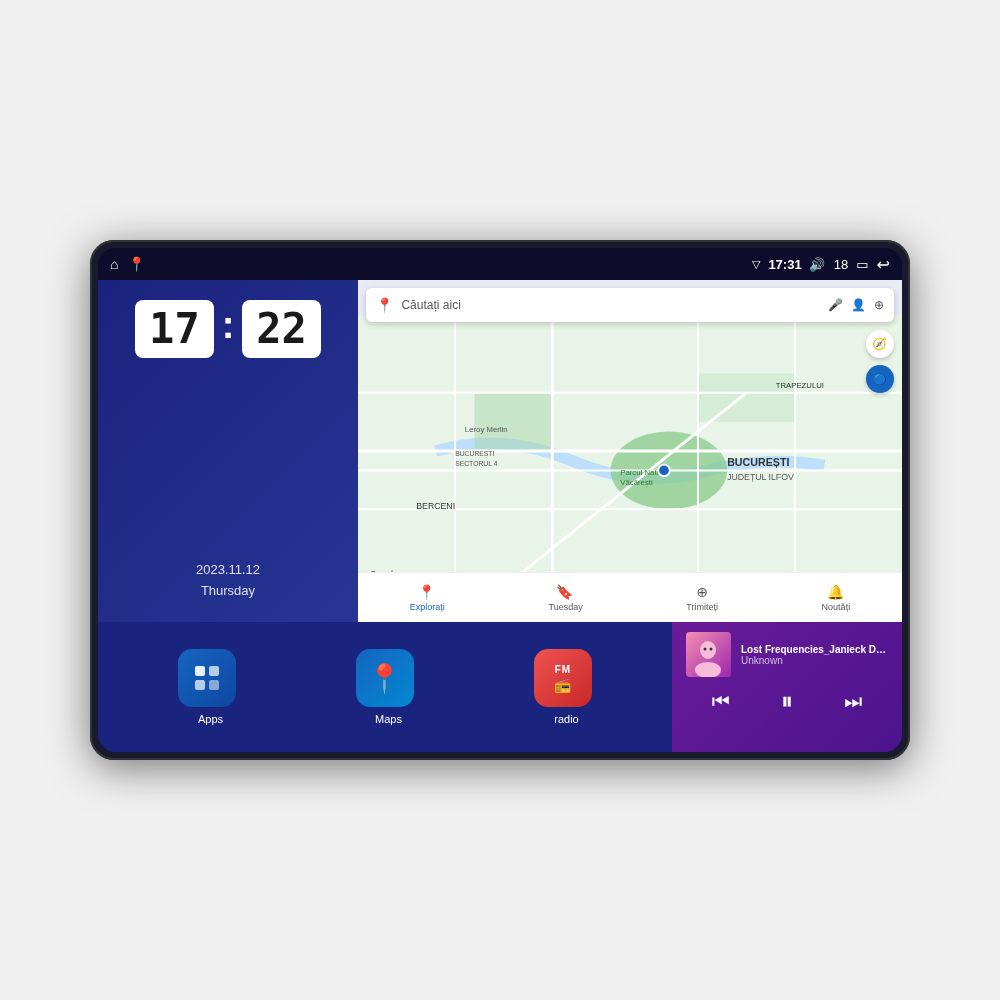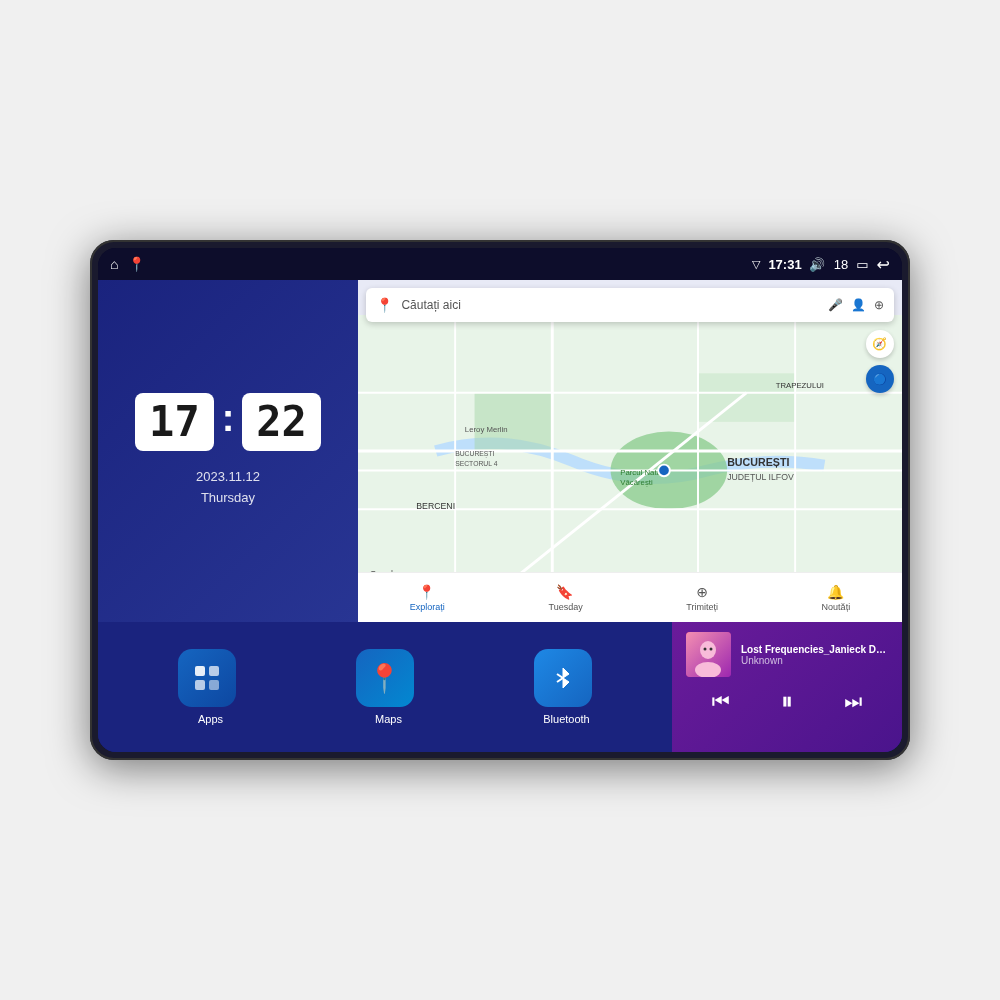--- a/index.html
+++ b/index.html
@@ -78,21 +78,21 @@
       flex: 1;
     }
 
     
     .clock-panel {
       width: 260px;
       background: linear-gradient(135deg, #1a237e 0%, #283593 100%);
       display: flex;
       flex-direction: column;
       align-items: center;
-      justify-content: center;
+      justify-content: space-between;
       padding: 20px;
       flex-shrink: 0;
     }
 
     .clock-display {
       display: flex;
       align-items: center;
       gap: 8px;
       margin-bottom: 16px;
     }
@@ -457,31 +457,28 @@
             <span class="app-label">Apps</span>
           </div>
 
           <div class="app-icon-item">
             <div class="app-icon-circle maps-bg">
               <span style="font-size:28px;">📍</span>
             </div>
             <span class="app-label">Maps</span>
           </div>
 
-
           <div class="app-icon-item">
-            <div class="app-icon-circle bt-bg">
-              <svg width="28" height="28" viewBox="0 0 28 28">
-                <path d="M14 4 L14 24 L20 18 L14 14 L20 10 Z" fill="white" stroke="white" stroke-width="1"></path>
-                <path d="M14 14 L8 18" fill="none" stroke="white" stroke-width="2"></path>
-                <path d="M14 14 L8 10" fill="none" stroke="white" stroke-width="2"></path>
-              </svg>
-            </div>
-            <span class="app-label">Bluetooth</span>
-          </div>
+            <div class="app-icon-circle radio-bg" style="background: linear-gradient(135deg,#ef5350,#c62828); flex-direction:column; gap:2px;">
+              <span style="font-size:10px; color:white; font-weight:bold; letter-spacing:1px;">FM</span>
+              <span style="font-size:14px;">📻</span>
+            </div>
+            <span class="app-label">radio</span>
+          </div>
+
 
         </div>
 
         <div class="music-panel">
           <div class="music-info">
             <div class="music-art">
 
               <svg width="45" height="45" viewBox="0 0 45 45">
                 <rect width="45" height="45" fill="url(#artGrad)"></rect>
                 <defs>

